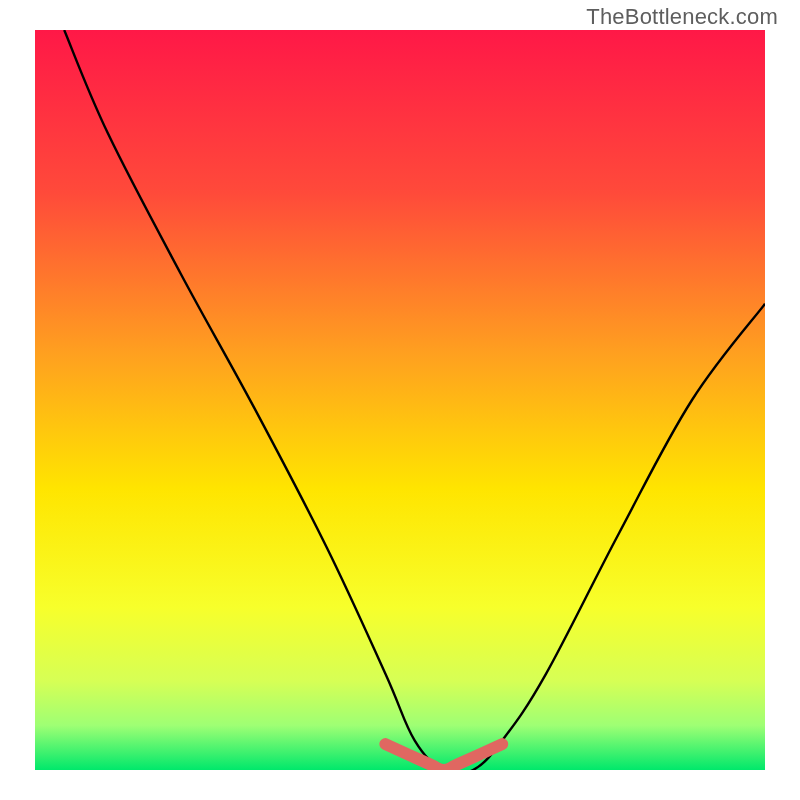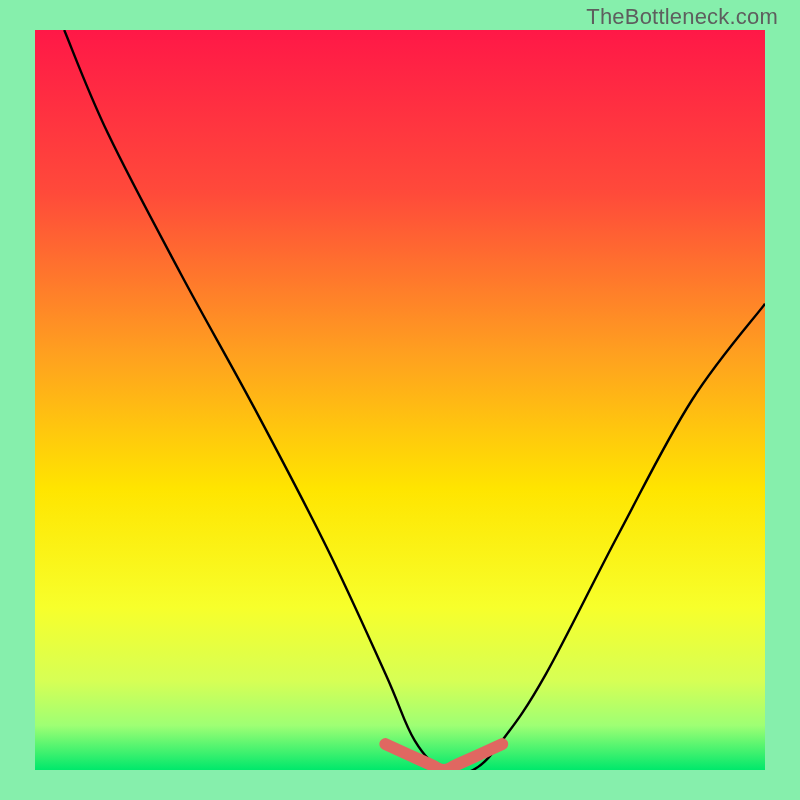--- a/index.html
+++ b/index.html
@@ -8,21 +8,21 @@
     width: 800px;
     height: 800px;
     overflow: hidden;
     background: #000;
     font-family: Arial, Helvetica, sans-serif;
   }
   .frame {
     position: relative;
     width: 800px;
     height: 800px;
-    background: #86efac;
+    background: #ffffff;
   }
   .plot-area {
     position: absolute;
     left: 35px;
     top: 30px;
     width: 730px;
     height: 740px;
     overflow: hidden;
   }
   .gradient {

